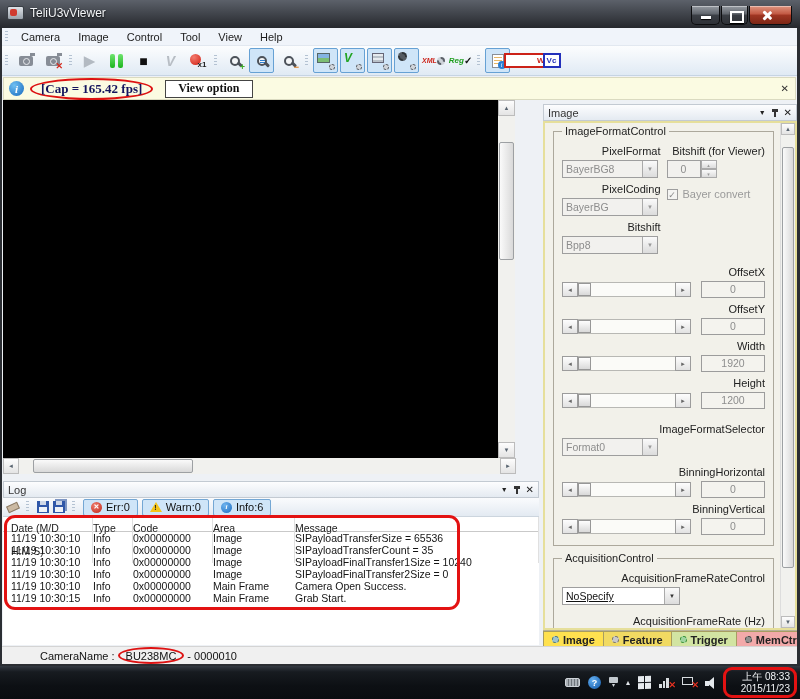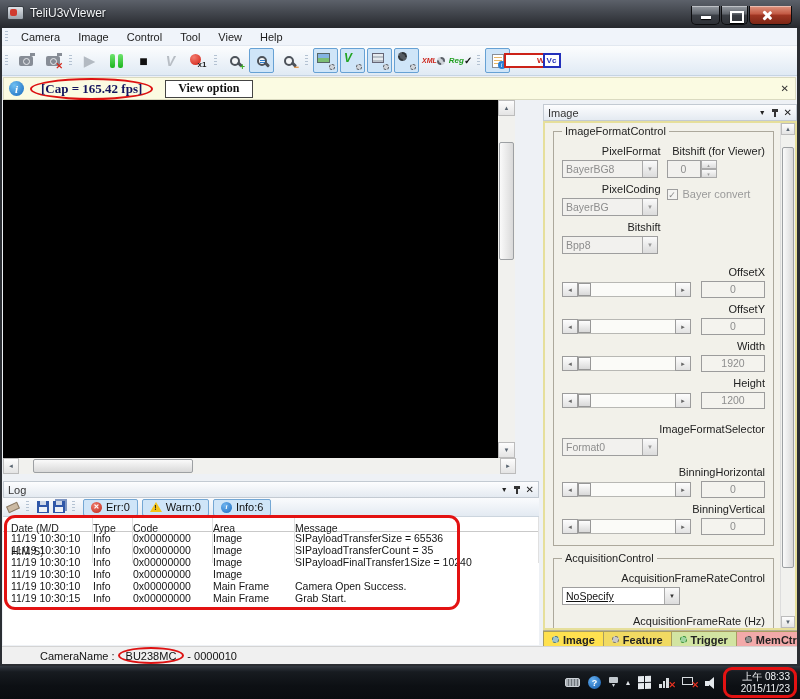--- a/index.html
+++ b/index.html
@@ -583,20 +583,21 @@
             <span>Info</span>
             <span>0x00000000</span>
             <span>Image</span>
             <span>SIPayloadFinalTransfer1Size = 10240</span>
         </div>
         <div class="lrow">
           <span>11/19 10:30:10</span>
             <span>Info</span>
             <span>0x00000000</span>
             <span>Image</span>
+            <span>SIPayloadFinalTransfer2Size = 0</span>
         </div>
         <div class="lrow">
           <span>11/19 10:30:10</span>
             <span>Info</span>
             <span>0x00000000</span>
             <span>Main Frame</span>
             <span>Camera Open Success.</span>
         </div>
         <div class="lrow">
           <span>11/19 10:30:15</span>

